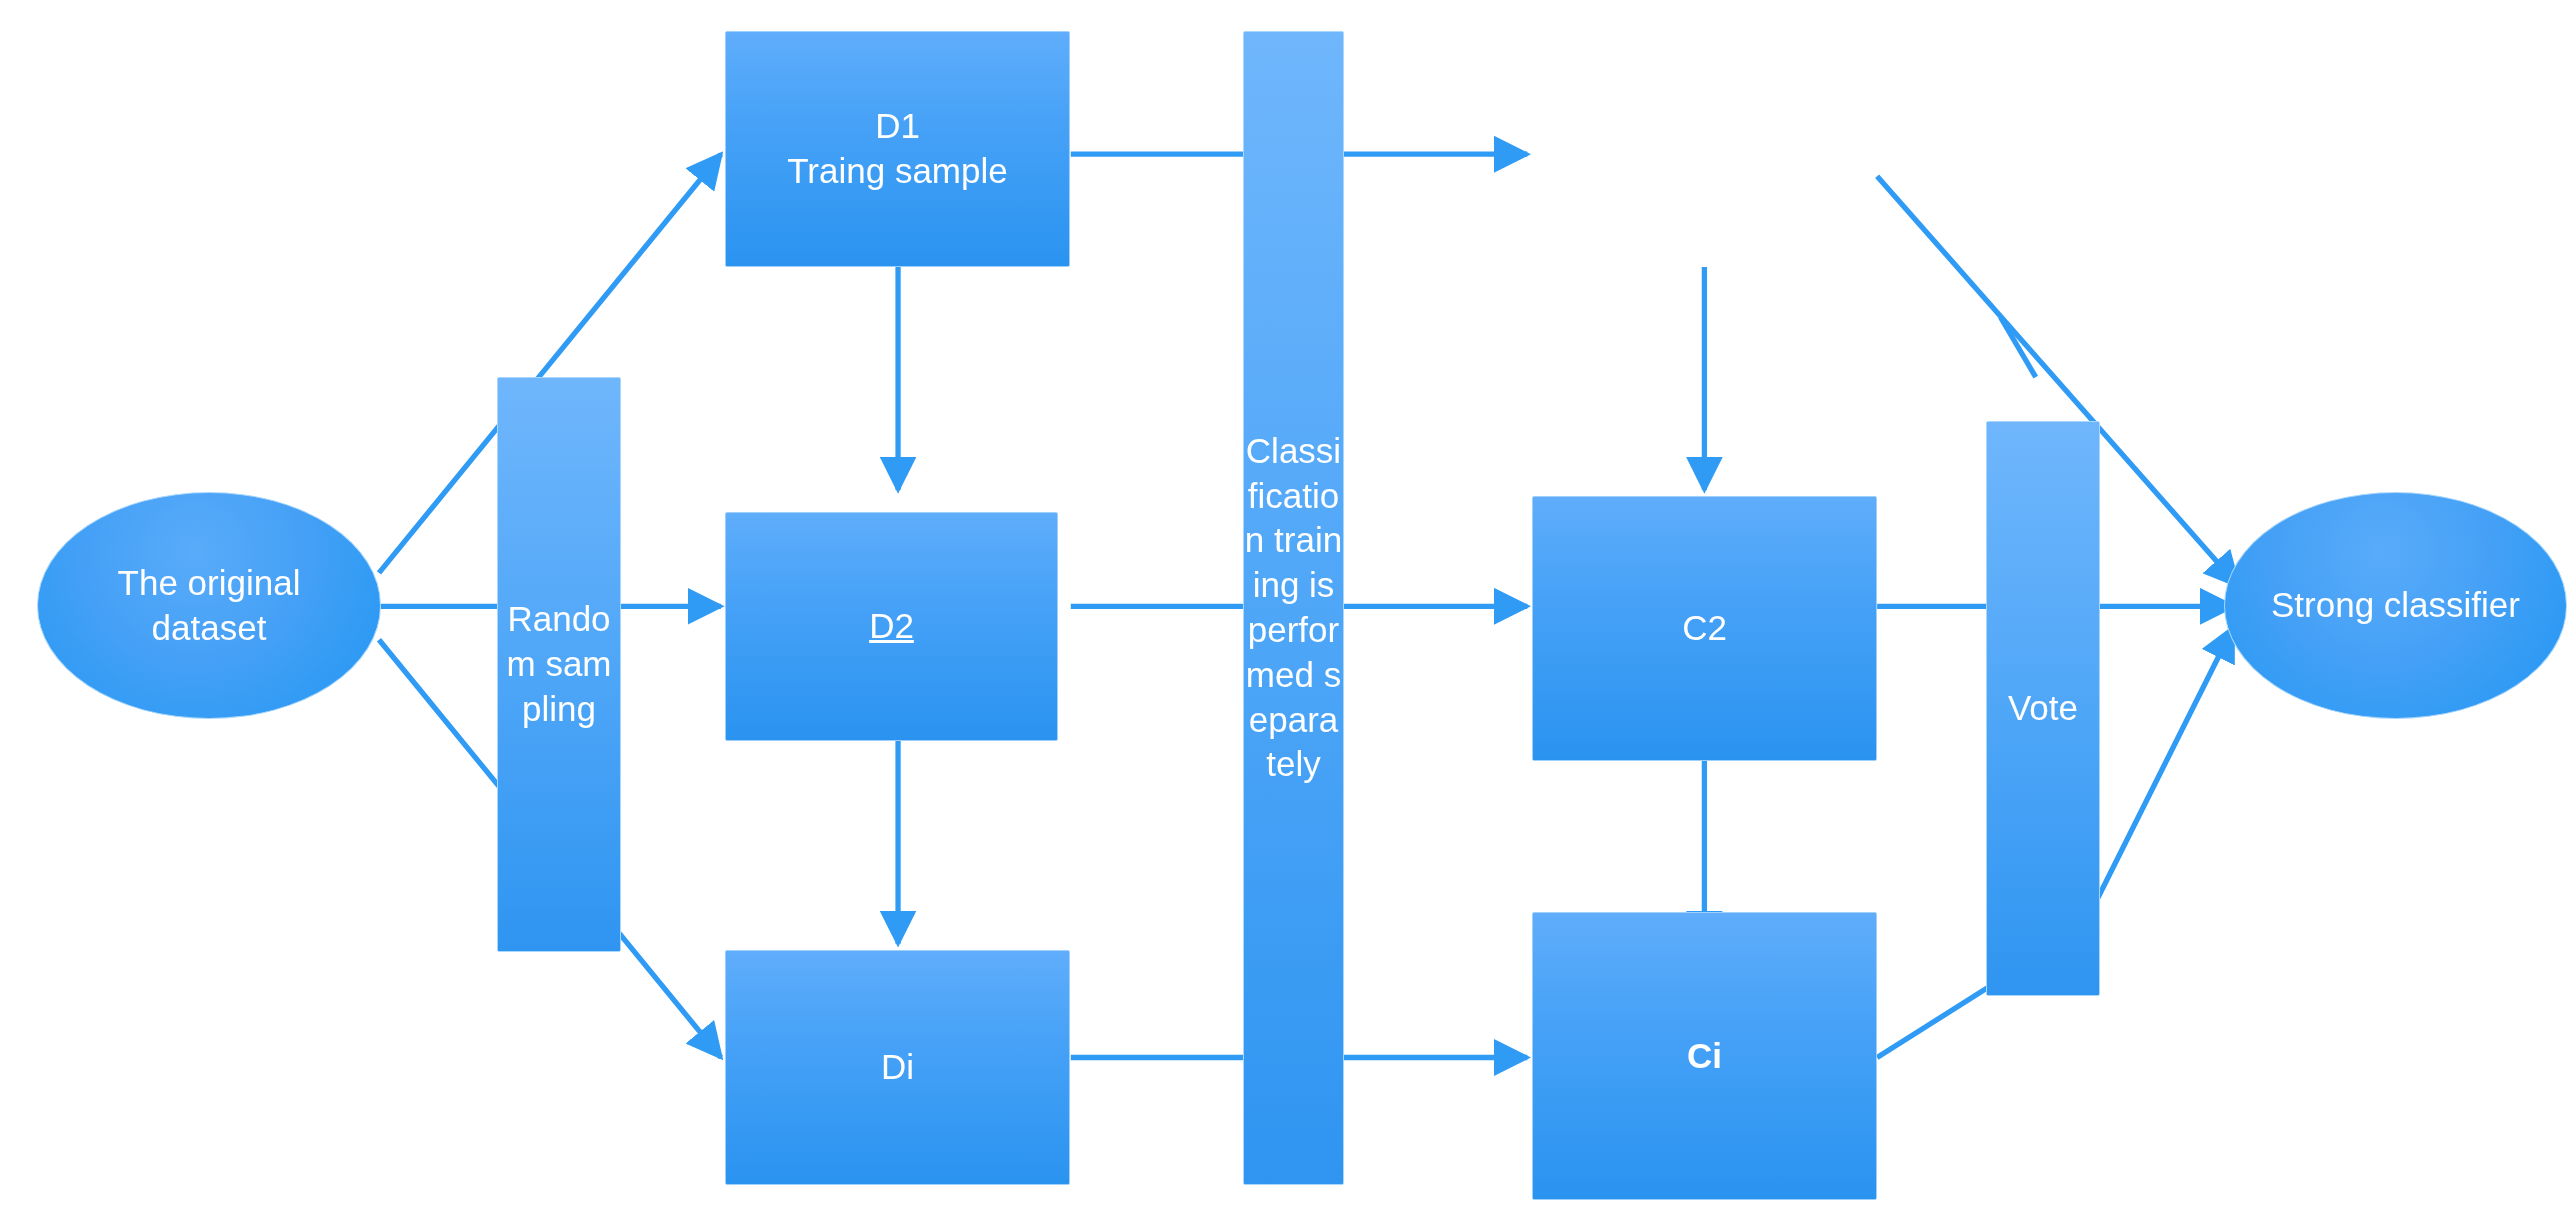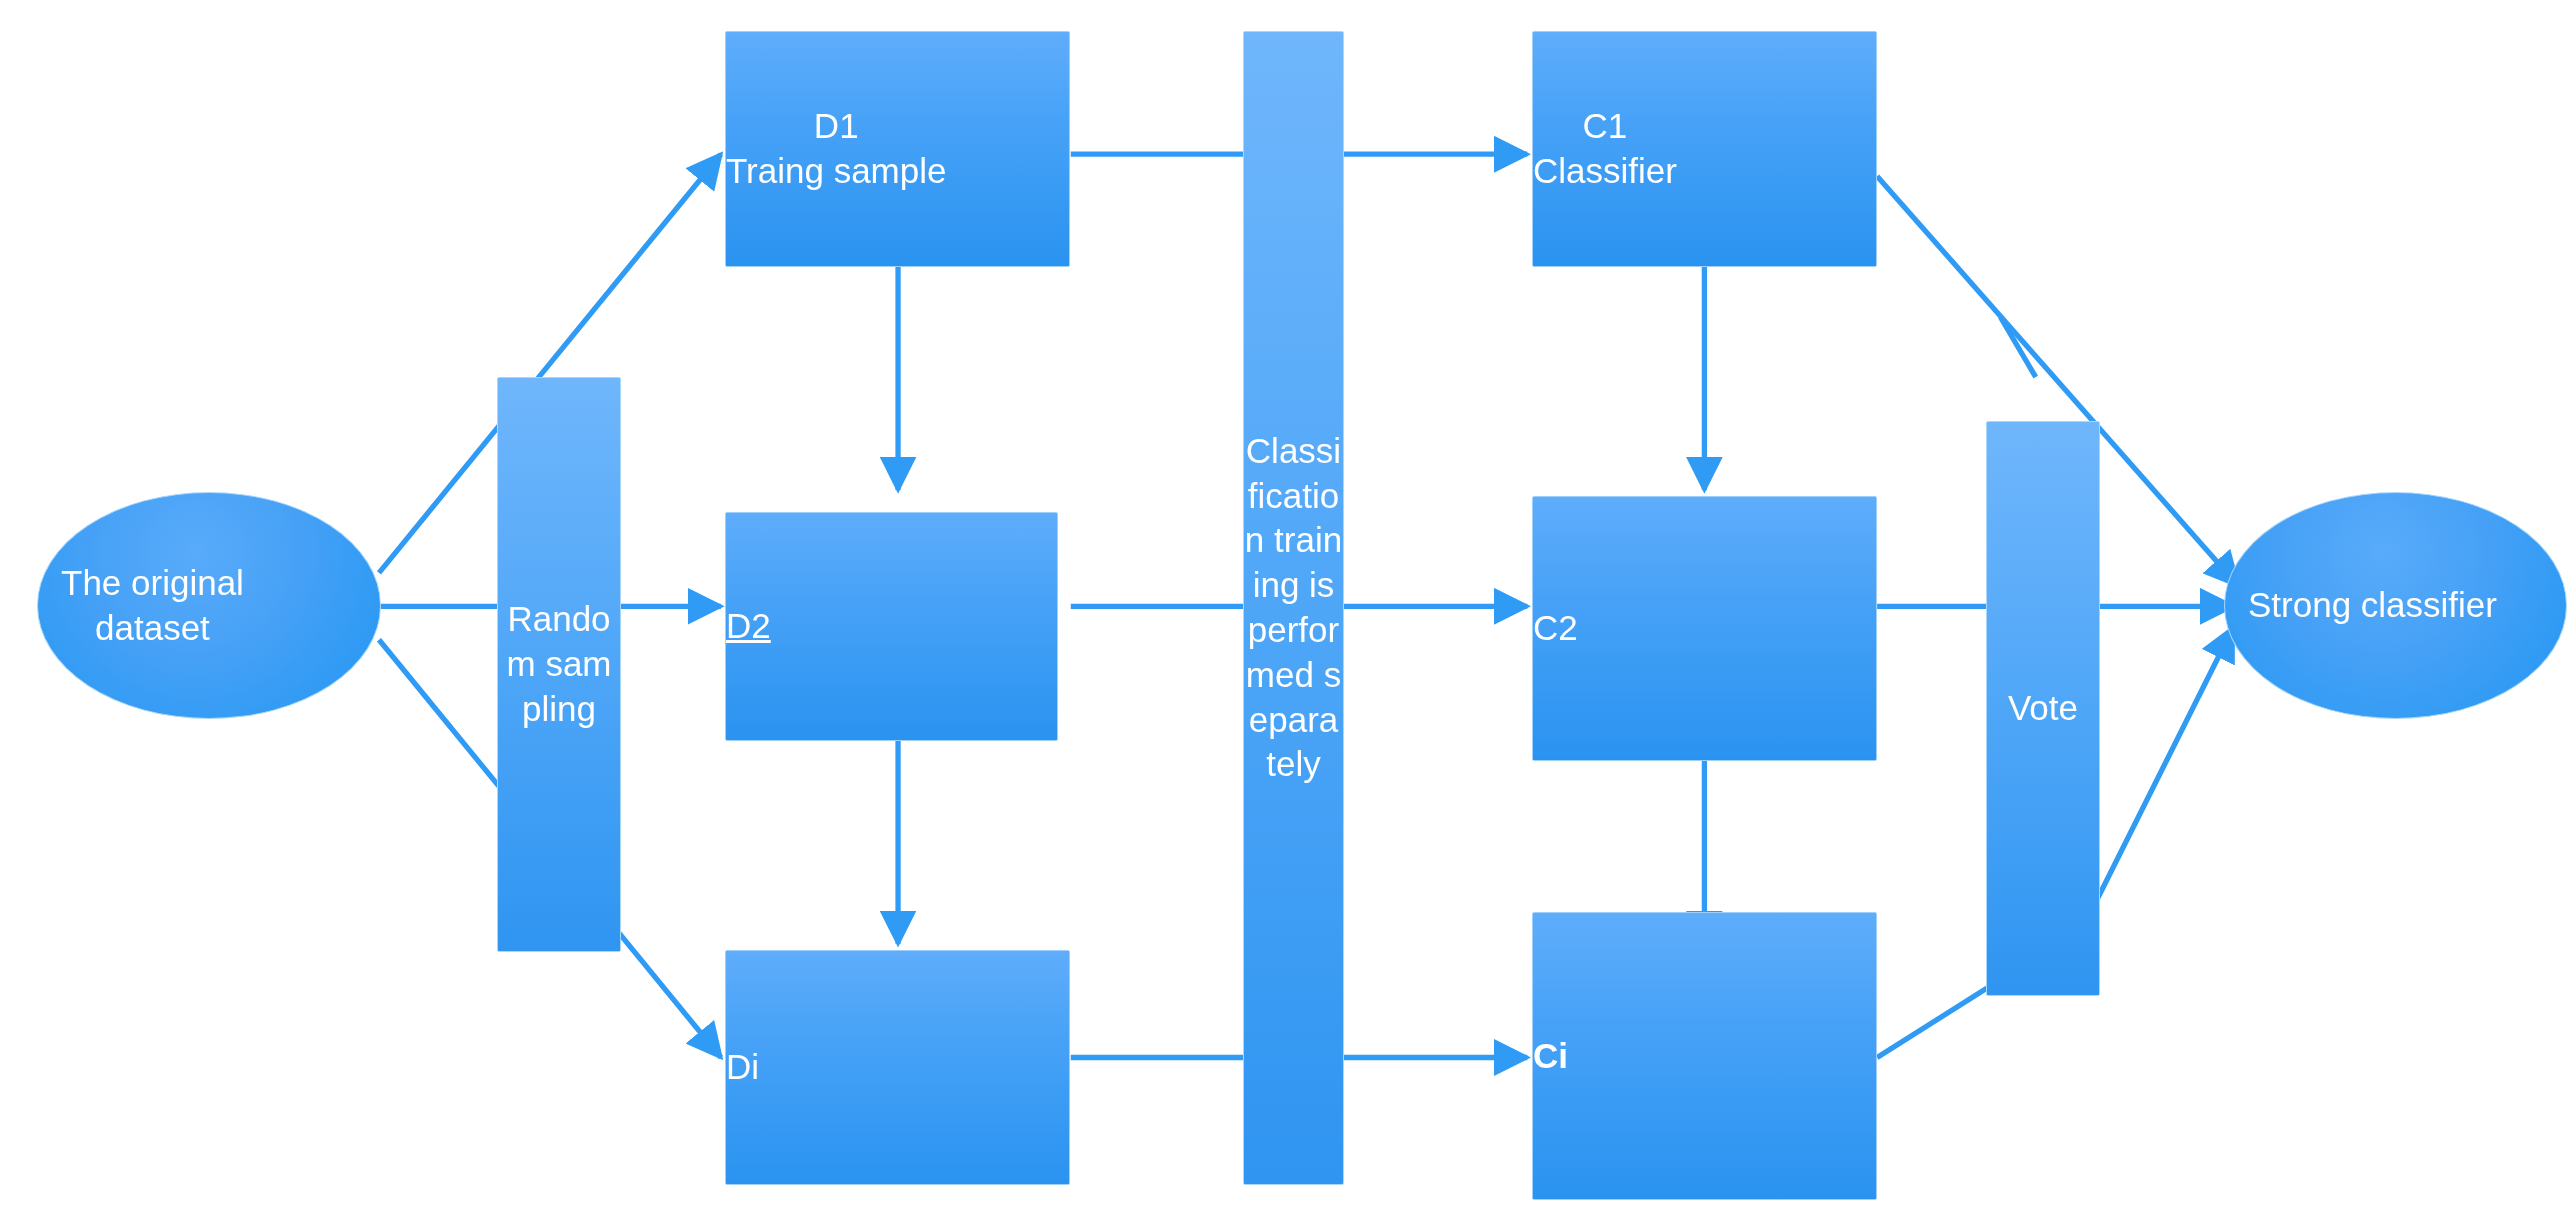--- a/index.html
+++ b/index.html
@@ -22,21 +22,21 @@
     left: 0;
     top: 0;
     width: 2576px;
     height: 1217px;
     pointer-events: none;
   }
   .node {
     position: absolute;
     display: flex;
     align-items: center;
-    justify-content: flex-start;
+    justify-content: center;
     text-align: center;
     color: #ffffff;
     box-sizing: border-box;
   }
   .node .lbl {
     display: block;
     line-height: 1.28;
     white-space: pre-line;
     color: #ffffff;
   }
@@ -137,24 +137,20 @@
   </div>
 
   <div class="node box" style="left:725px; top:950px; width:345px; height:235px;">
     <span class="lbl">Di</span>
   </div>
 
   <div class="node band" style="left:1243px; top:31px; width:101px; height:1154px;">
     <span class="lbl">Classification training is performed separately</span>
   </div>
 
-  <div class="node box" style="left:1532px; top:31px; width:345px; height:236px;">
-    <span class="lbl">C1
-Classifier</span>
-  </div>
 
   <div class="node box" style="left:1532px; top:496px; width:345px; height:265px;">
     <span class="lbl">C2</span>
   </div>
 
   <div class="node box" style="left:1532px; top:912px; width:345px; height:288px;font-weight:bold;">
     <span class="lbl">Ci</span>
   </div>
 
   <div class="node band" style="left:1986px; top:377px; width:114px; height:575px;margin-top:44px;">

